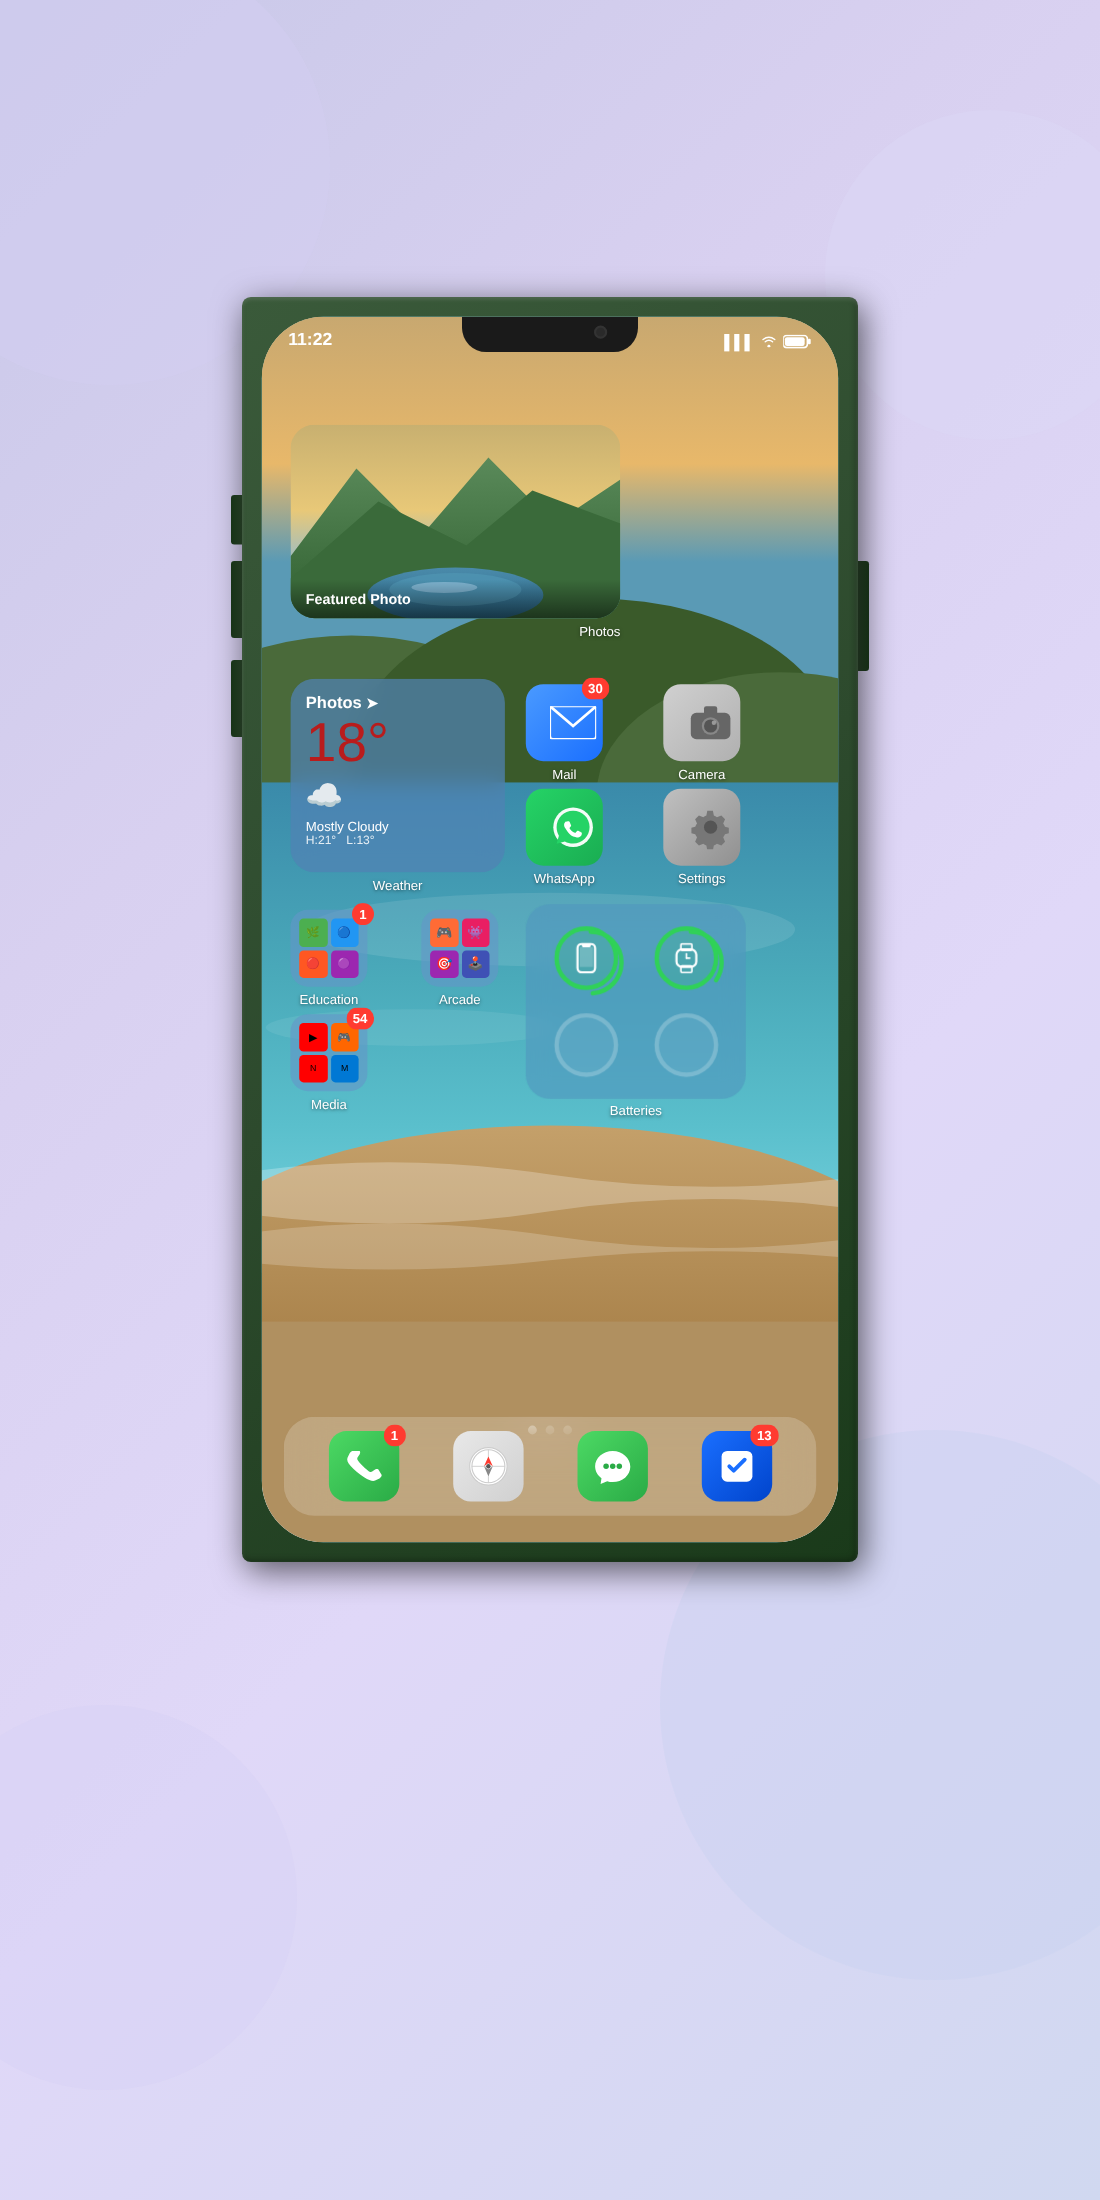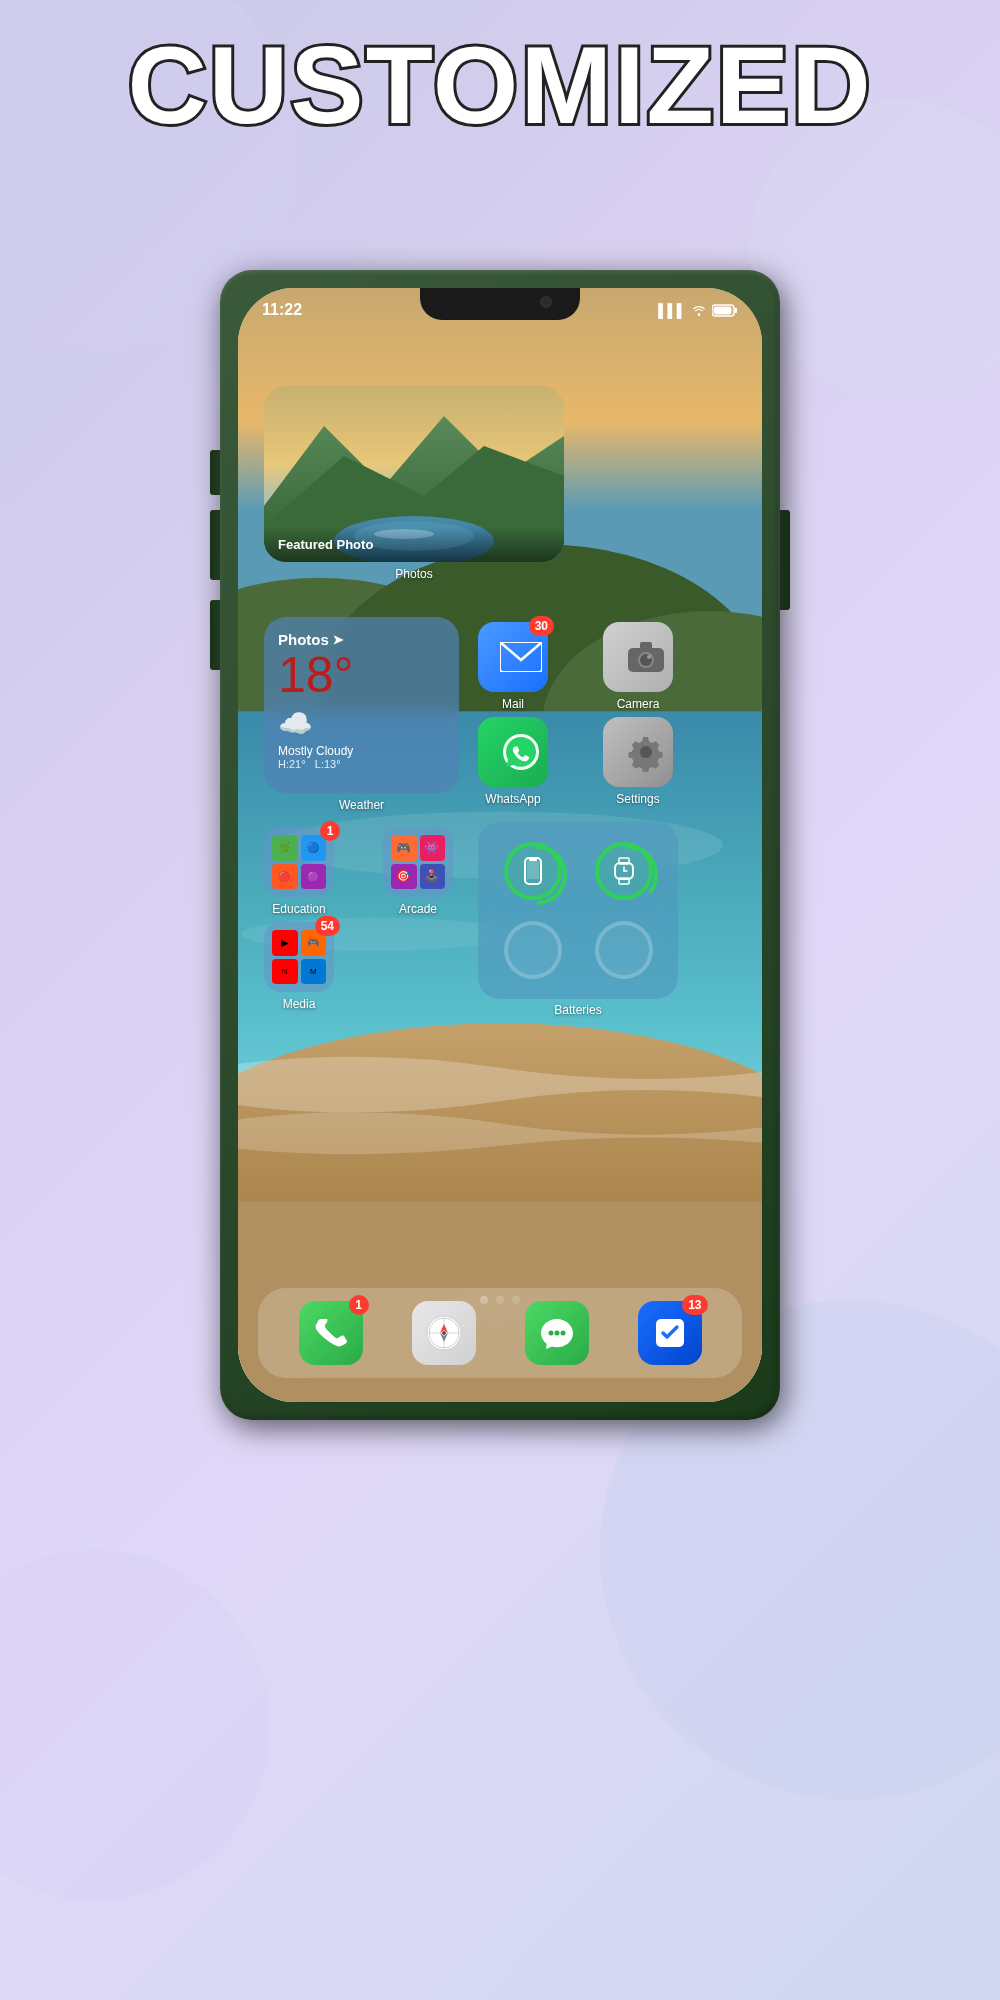--- a/index.html
+++ b/index.html
@@ -80,21 +80,21 @@
       width: 560px;
       height: 1150px;
     }
 
     
     .phone-shell {
       position: absolute;
       top: 0; left: 0;
       width: 100%; height: 100%;
       background: linear-gradient(145deg, #3a5a3a, #2d4a2d, #1a3a1a);
-      border-radius: 32px;
+      border-radius: 8px;
       box-shadow:
         4px 8px 30px rgba(0,0,0,0.6),
         inset 0 2px 4px rgba(255,255,255,0.15),
         inset -2px -2px 6px rgba(0,0,0,0.3);
     }
 
     
     .phone-button-left-1 {
       position: absolute;
       left: -10px; top: 180px;
@@ -357,21 +357,20 @@
   </style>
 </head>
 <body>
 
 <div class="bg-blob bg-blob-1"></div>
 <div class="bg-blob bg-blob-2"></div>
 <div class="bg-blob bg-blob-3"></div>
 <div class="bg-blob bg-blob-4"></div>
 
 <div class="title-container">
-  <span class="title-customized">CUSTOMIZED</span>
 </div>
 
 <div class="phone-wrapper">
 
   <div class="phone-button-left-1"></div>
   <div class="phone-button-left-2"></div>
   <div class="phone-button-left-3"></div>
   <div class="phone-button-right"></div>
 
   <div class="phone-shell">
@@ -440,21 +439,21 @@
           <svg width="26" height="13" viewBox="0 0 26 13">
             <rect x="0" y="1" width="22" height="11" rx="3" ry="3" stroke="white" stroke-width="1.5" fill="none"></rect>
             <rect x="22.5" y="4" width="2.5" height="5" rx="1" fill="white"></rect>
             <rect x="1.5" y="2.5" width="18" height="8" rx="2" fill="white"></rect>
           </svg>
         </div>
       </div>
 
       <div class="home-content">
 
-        <div class="app-icon" style="position:absolute; top:54px; left:26px; width:300px; height:195px; flex-direction:column; gap:0;">
+        <div class="app-icon" style="position:absolute; top:54px; left:26px; width:300px; height:195px; flex-direction:column; gap:0;align-items:flex-end;">
           <div style="width:300px; height:195px; border-radius:22px; overflow:hidden; position:relative;">
             <svg width="300" height="195" viewBox="0 0 300 195">
               <defs>
                 <linearGradient id="mtnSky" x1="0" y1="0" x2="0" y2="1">
                   <stop offset="0%" stop-color="#c8b070"></stop>
                   <stop offset="40%" stop-color="#e8c878"></stop>
                   <stop offset="70%" stop-color="#88bbd8"></stop>
                 </linearGradient>
                 <linearGradient id="mtnGreen" x1="0" y1="0" x2="0" y2="1">
                   <stop offset="0%" stop-color="#5a8a5a"></stop>

